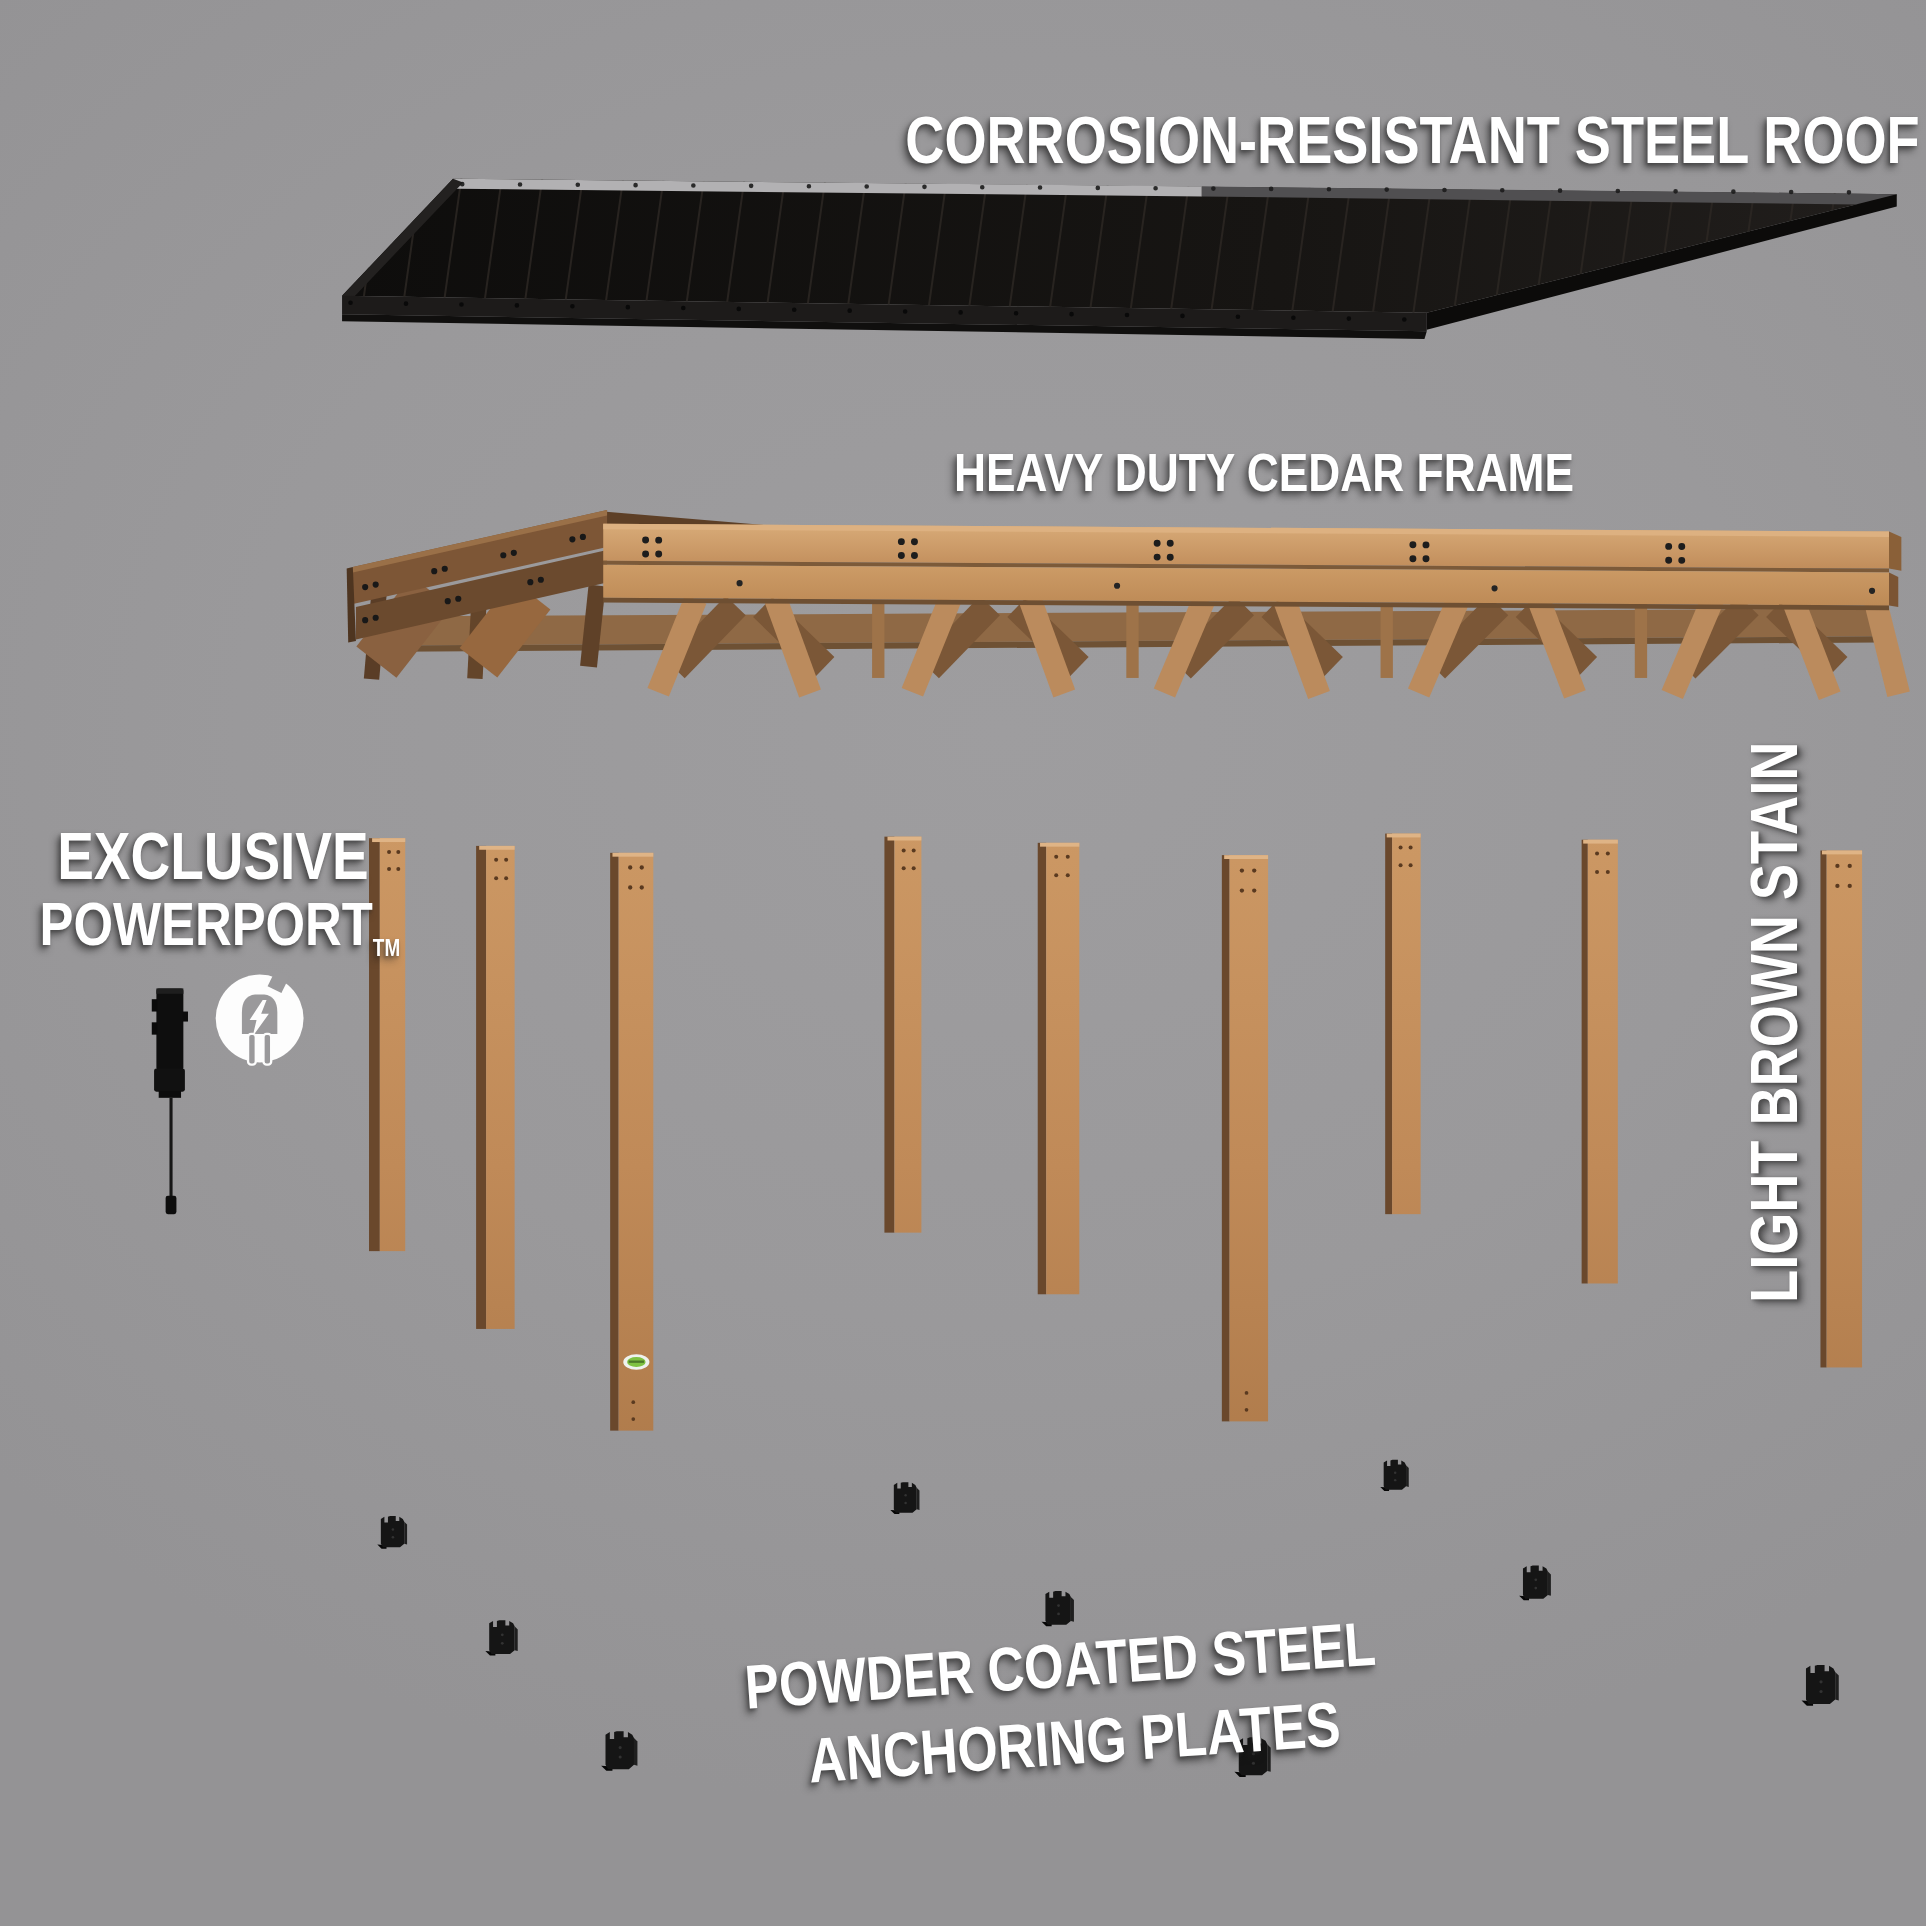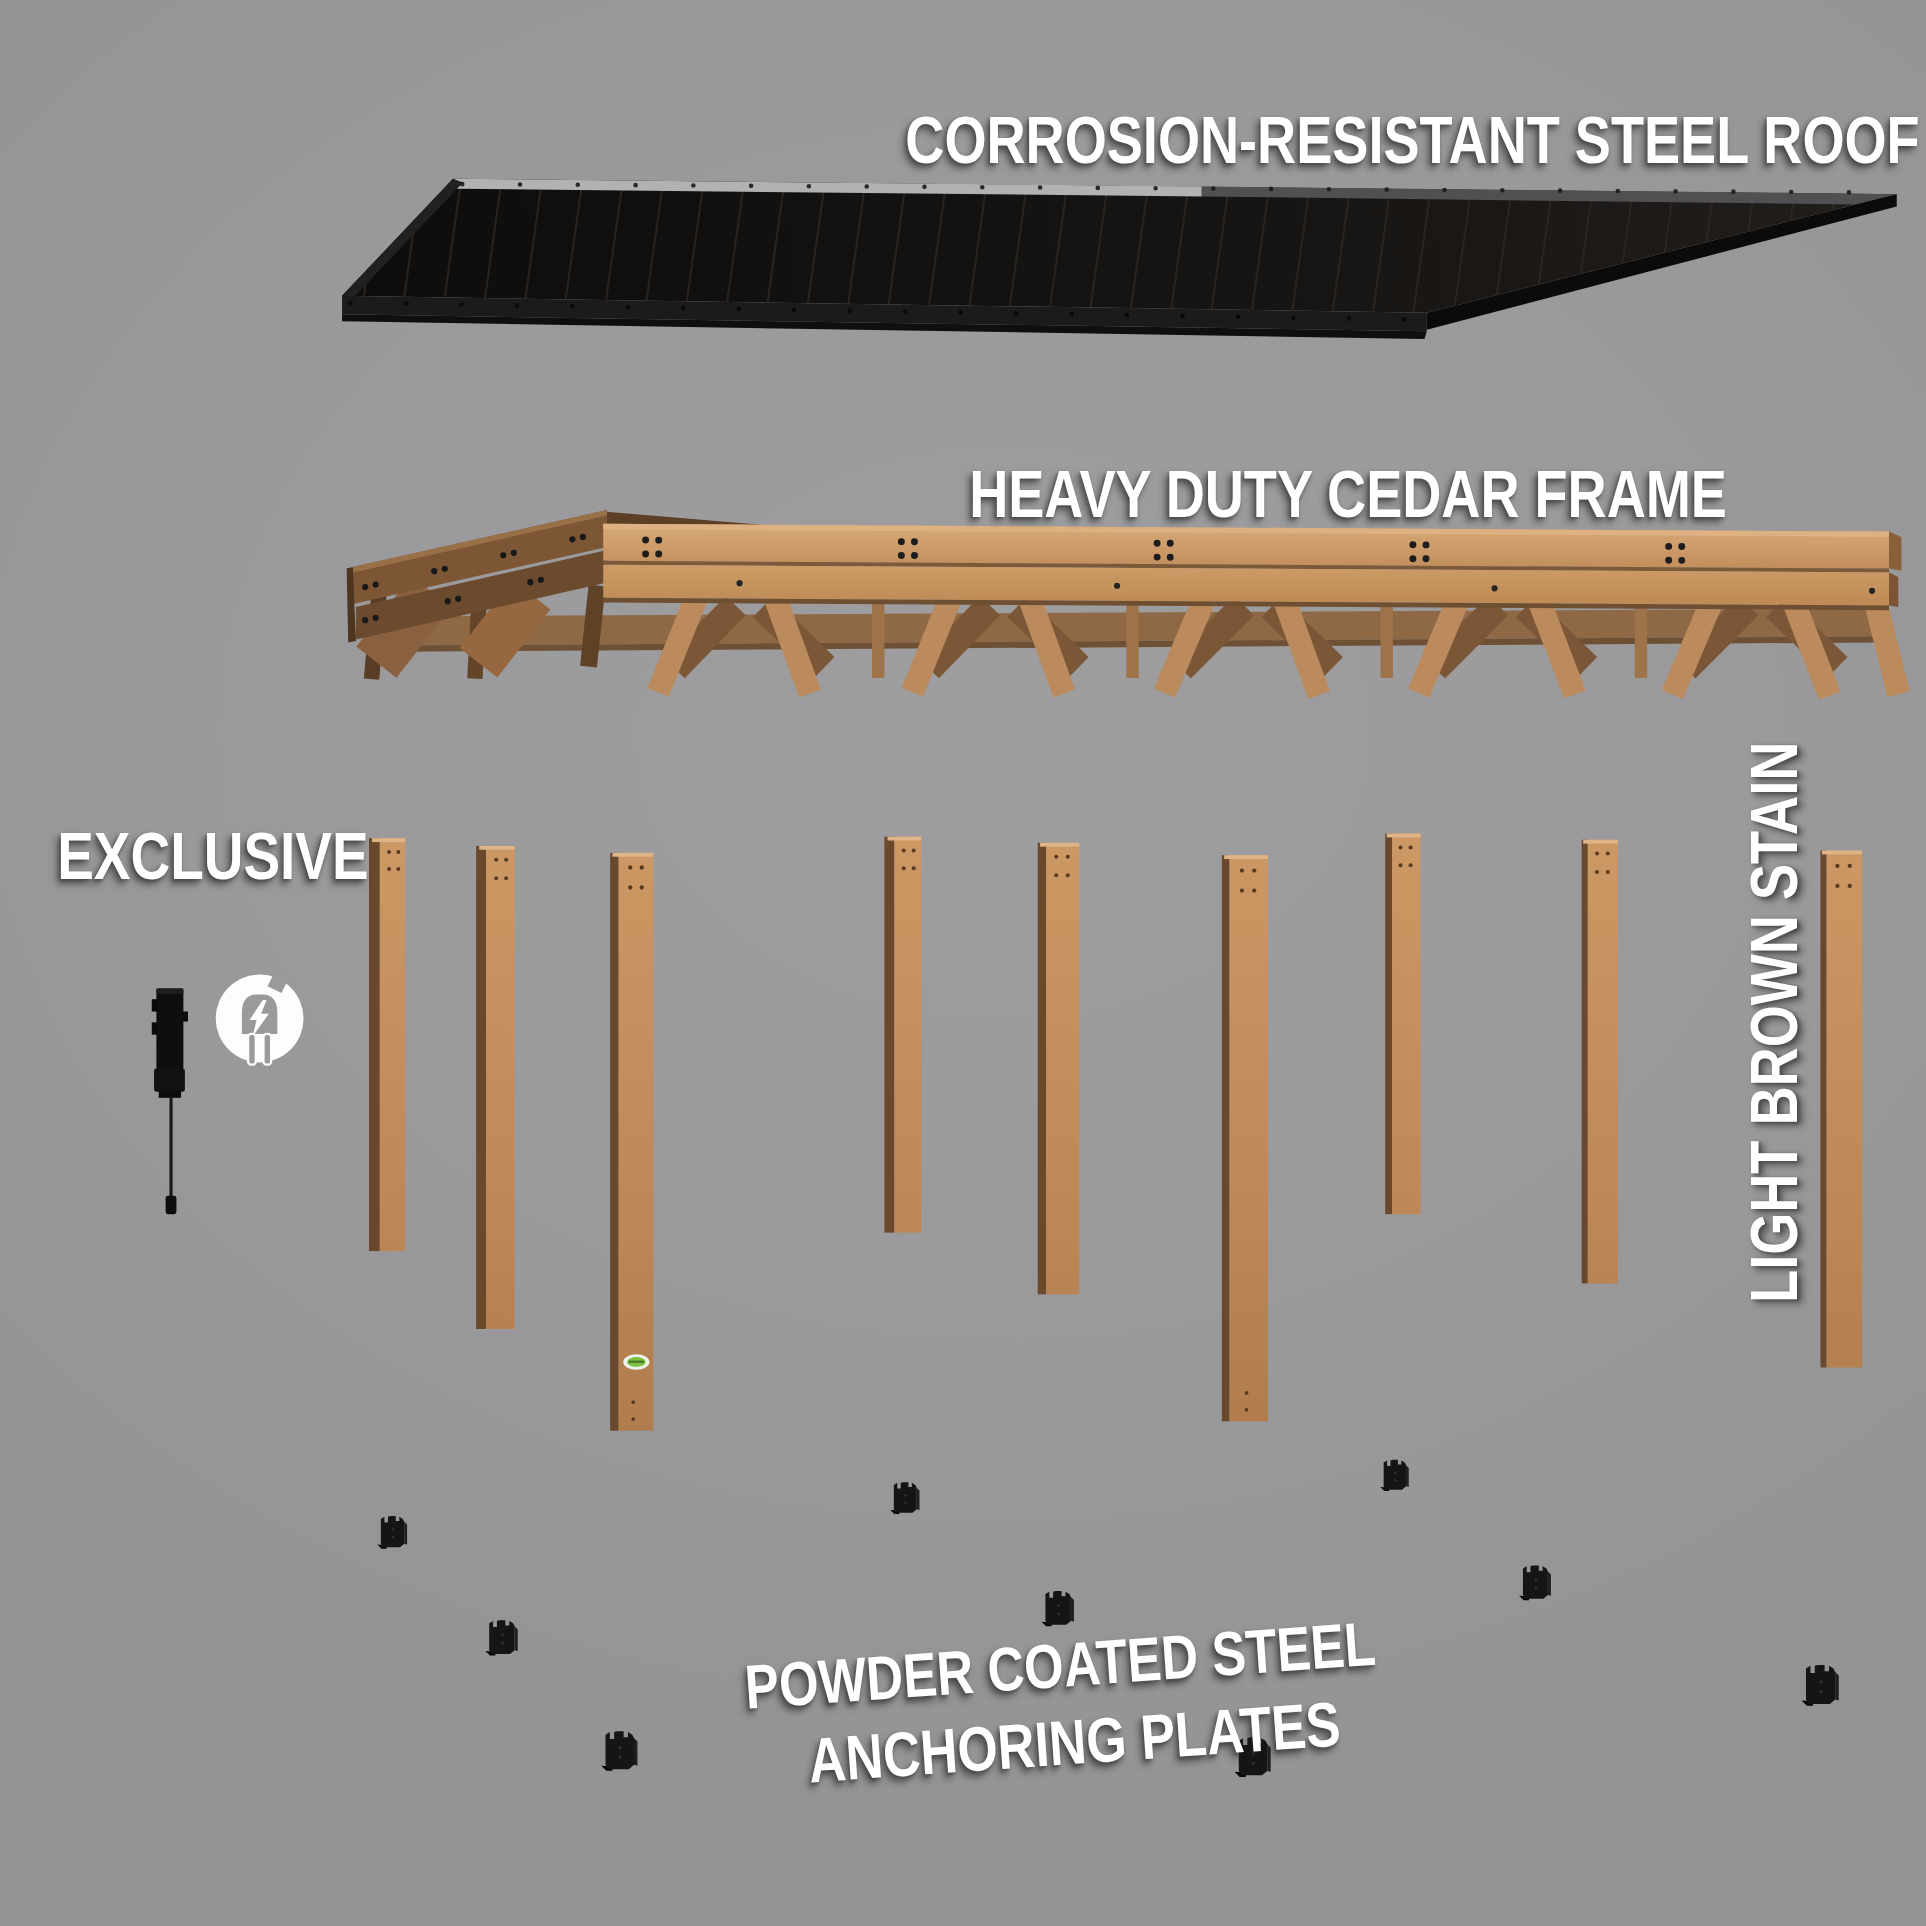--- a/index.html
+++ b/index.html
@@ -5,21 +5,21 @@
   html,body{margin:0;padding:0;}
   body{width:1926px;height:1926px;overflow:hidden;background:#9a999b;font-family:"Liberation Sans",sans-serif;}
   #stage{position:absolute;left:0;top:0;width:1926px;height:1926px;
          background:radial-gradient(ellipse 1387px 1079px at 52% 38%, #9e9d9f 0%, #9a999b 55%, #949395 100%);}
   .gfx{position:absolute;left:0;top:0;}
   .lbl{position:absolute;color:#fff;font-weight:bold;text-align:center;line-height:1.04;white-space:nowrap;
        text-shadow:-4.6px 5.4px 7.7px rgba(30,30,30,.55),-1.5px 2.3px 3.9px rgba(40,40,40,.45);}
   .cond{display:inline-block;transform:scaleX(.82);transform-origin:50% 50%;}
   .tm{font-size:23px;display:inline-block;transform:translateY(10.8px);letter-spacing:0;}
   #roof-label{left:794px;top:106px;width:855px;font-size:66px;}
-  #frame-label{left:886px;top:444px;width:701px;font-size:66px;margin-top:16px;}
+  #frame-label{left:886px;top:444px;width:701px;font-size:54px;}
   #pp-label-1{left:23px;top:821px;width:324px;font-size:67px;}
   #pp-label-2{left:0px;top:892px;width:370px;font-size:62px;}
   #stain-label{left:1522px;top:1073px;width:509px;height:74px;font-size:66px;transform:rotate(-90deg);transform-origin:50% 50%;}
   #plates-label{left:678px;top:1640px;width:586px;transform:rotate(-4deg);}
   #plates-line-1{font-size:62px;}
   #plates-line-2{font-size:63px;margin-top:12.3px;margin-left:69px;}
 </style>
 </head>
 <body>
 
@@ -273,20 +273,23 @@
     <span class="cond">CORROSION-RESISTANT STEEL ROOF</span>
   </div>
 
   <div class="lbl" id="frame-label">
     <span class="cond">HEAVY DUTY CEDAR FRAME</span>
   </div>
 
   <div class="lbl" id="pp-label-1">
     <span class="cond">EXCLUSIVE</span>
   </div>
+  <div class="lbl" id="pp-label-2">
+    <span class="cond"><span>POWERPORT</span><span class="tm">TM</span></span>
+  </div>
 
   <div class="lbl" id="stain-label">
     <span class="cond">LIGHT BROWN STAIN</span>
   </div>
 
   <div class="lbl" id="plates-label">
     <div id="plates-line-1">
       <span class="cond">POWDER COATED STEEL</span>
     </div>
     <div id="plates-line-2">

